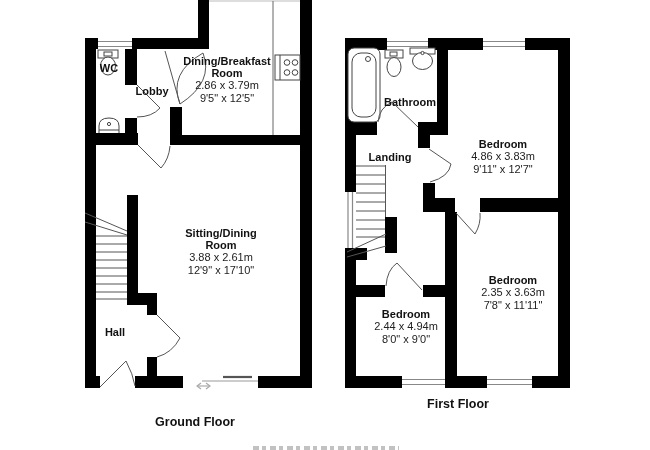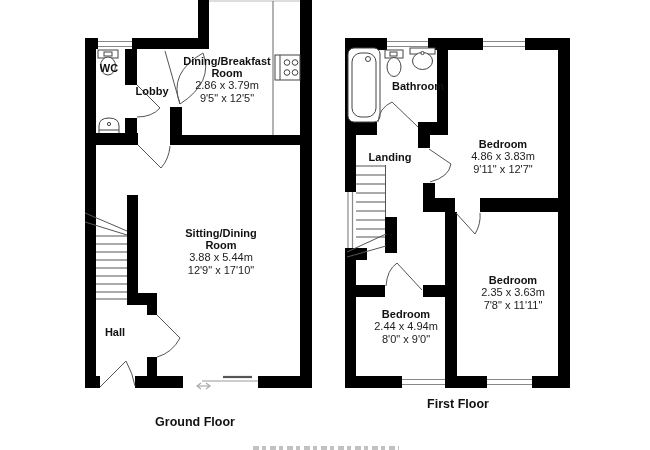--- a/index.html
+++ b/index.html
@@ -214,27 +214,27 @@
   <div class="lbl" style="left:227px;top:79px;">
     <div class="room-name">Dining/Breakfast</div>
     <div class="room-name">Room</div>
     <div class="room-dim">2.86 x 3.79m</div>
     <div class="room-dim">9'5" x 12'5"</div>
   </div>
 
   <div class="lbl" style="left:221px;top:251px;">
     <div class="room-name">Sitting/Dining</div>
     <div class="room-name">Room</div>
-    <div class="room-dim">3.88 x 5.44m</div>
+    <div class="room-dim">3.88 x 2.61m</div>
     <div class="room-dim">12'9" x 17'10"</div>
   </div>
 
   <div class="lbl room-name" style="left:115px;top:332px;">Hall</div>
 
-  <div class="lbl room-name" style="left:410px;top:86px;margin-left:8px;">Bathroom</div>
+  <div class="lbl room-name" style="left:410px;top:102px;">Bathroom</div>
 
   <div class="lbl room-name" style="left:390px;top:157px;">Landing</div>
 
   <div class="lbl" style="left:503px;top:156px;">
     <div class="room-name">Bedroom</div>
     <div class="room-dim">4.86 x 3.83m</div>
     <div class="room-dim">9'11" x 12'7"</div>
   </div>
 
   <div class="lbl" style="left:513px;top:292px;">

